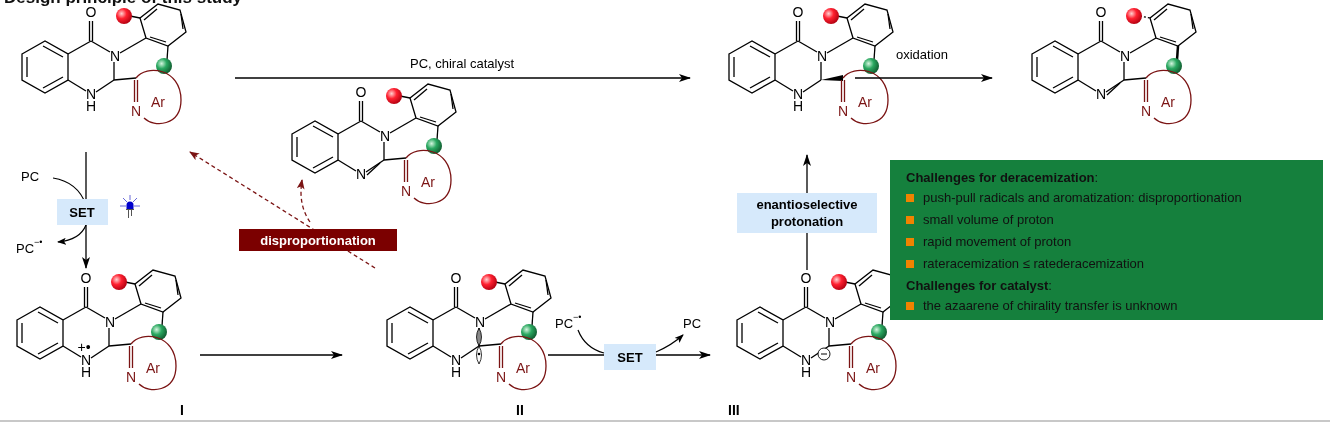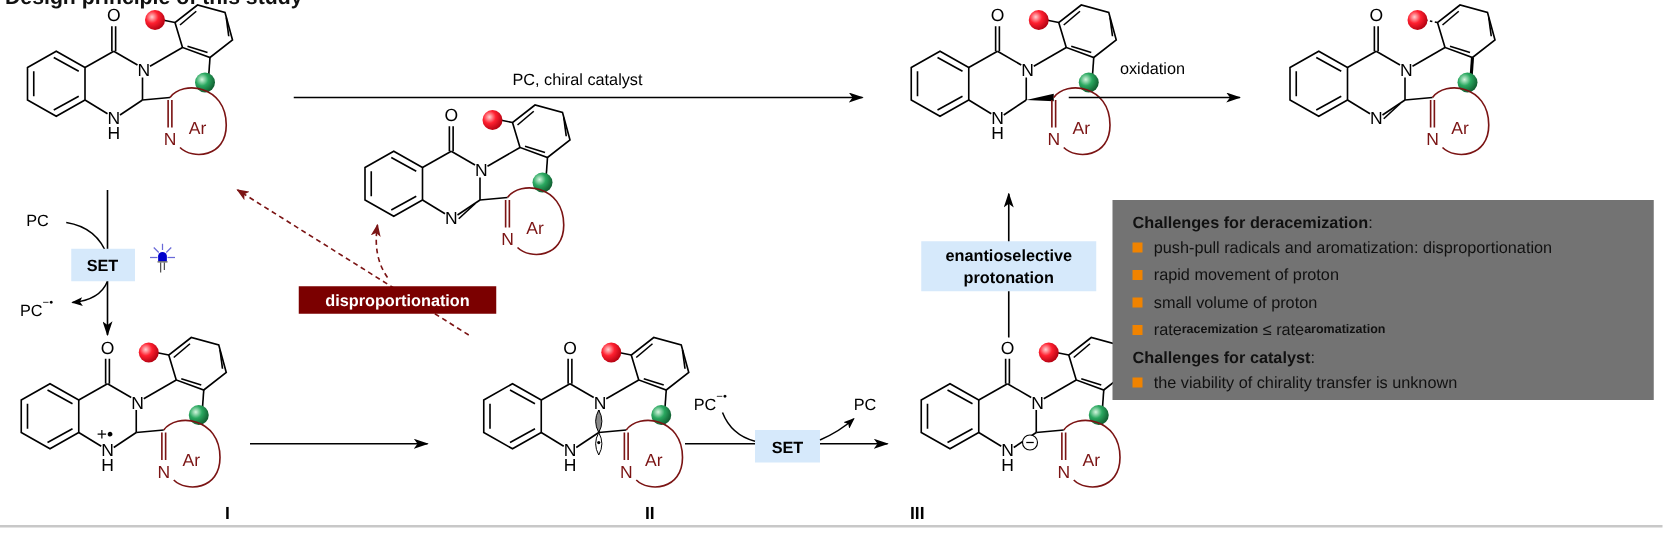--- a/index.html
+++ b/index.html
@@ -1,25 +1,25 @@
 <!DOCTYPE html>
 <html><head>
 <meta charset="utf-8">
 <style>
   html,body{margin:0;padding:0;background:#fff;}
   body{width:1342px;height:427px;overflow:hidden;position:relative;font-family:"Liberation Sans",sans-serif;}
   #scheme{position:absolute;left:0;top:0;width:1342px;height:427px;}
   .lbl{font-family:"Liberation Sans",sans-serif;fill:#000;}
   .atom{font-family:"Liberation Sans",sans-serif;font-size:14px;}
-  .challenge-box{position:absolute;left:890px;top:160px;width:433px;height:160px;background:#737373;padding:4px 0 0 16px;box-sizing:border-box;}
+  .challenge-box{position:absolute;left:890px;top:160px;width:433px;height:160px;background:#15803d;padding:4px 0 0 16px;box-sizing:border-box;}
   .ch-title{font-weight:bold;font-size:13px;color:#111;margin:6px 0 5px 0;}
   .ch-title .colon{font-weight:normal;}
   .ch-item{font-size:13px;color:#111;margin:0 0 7px 0;display:flex;align-items:center;}
   .bullet{display:inline-block;width:8px;height:8px;background:#f08300;margin-right:9px;flex:none;}
-  .sub{font-size:10px;vertical-align:-3px;font-weight:bold;}
+  .sub{font-size:13px;vertical-align:-3px;}
   .bottom-rule{position:absolute;left:0;top:420px;width:1330px;height:2px;background:#c8c8c8;}
   .title-strip{position:absolute;left:4px;top:-12px;font-weight:bold;font-size:17px;color:#111;white-space:nowrap;}
 </style>
 </head>
 <body>
 
 <div class="title-strip">Design principle of this study</div>
 
 <svg id="scheme" viewBox="0 0 1342 427" xmlns="http://www.w3.org/2000/svg">
   <defs>
@@ -328,37 +328,37 @@
 
 <div class="challenge-box">
   <div class="ch-title"><span>Challenges for deracemization</span><span class="colon">:</span></div>
   <div id="der-list">
       <div class="ch-item">
         <span class="bullet"></span>
         <span>push-pull radicals and aromatization: disproportionation</span>
       </div>
       <div class="ch-item">
         <span class="bullet"></span>
-        <span>rapid movement of proton</span>
+        <span>small volume of proton</span>
       </div>
       <div class="ch-item">
         <span class="bullet"></span>
-        <span>small volume of proton</span>
+        <span>rapid movement of proton</span>
       </div>
     </div>
   <div class="ch-item">
     <span class="bullet"></span>
     <span>rate</span>
       <span class="sub">racemization</span>
       <span style="white-space:pre"> ≤ </span>
       <span>rate</span>
-      <span class="sub">aromatization</span>
+      <span class="sub">deracemization</span>
   </div>
   <div class="ch-title"><span>Challenges for catalyst</span><span class="colon">:</span></div>
   <div id="ox-list">
       <div class="ch-item">
         <span class="bullet"></span>
-        <span>the viability of chirality transfer is unknown</span>
+        <span>the azaarene of chirality transfer is unknown</span>
       </div>
     </div>
 </div>
 
 <div class="bottom-rule"></div>
 
 </body></html>

